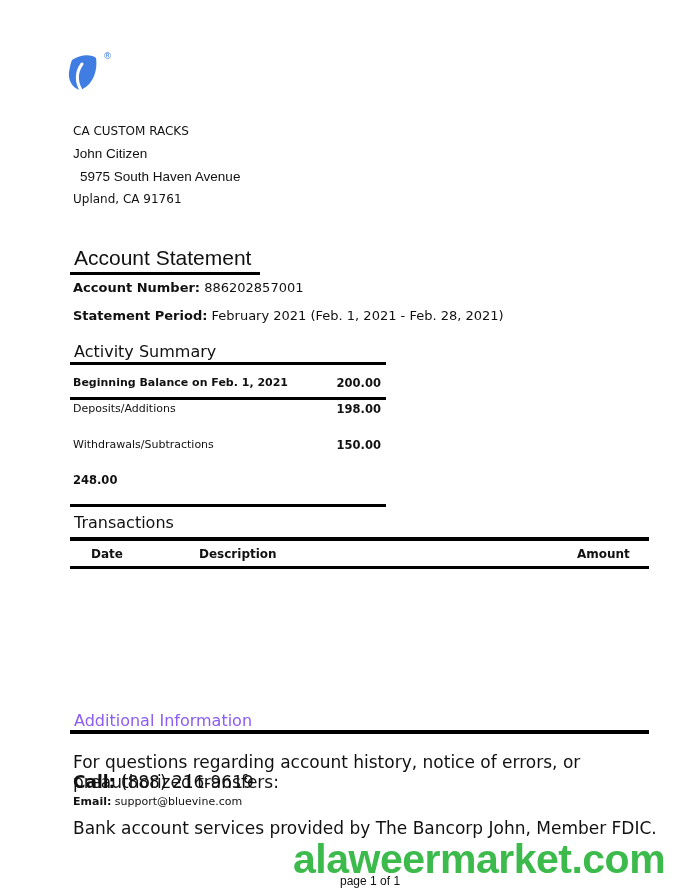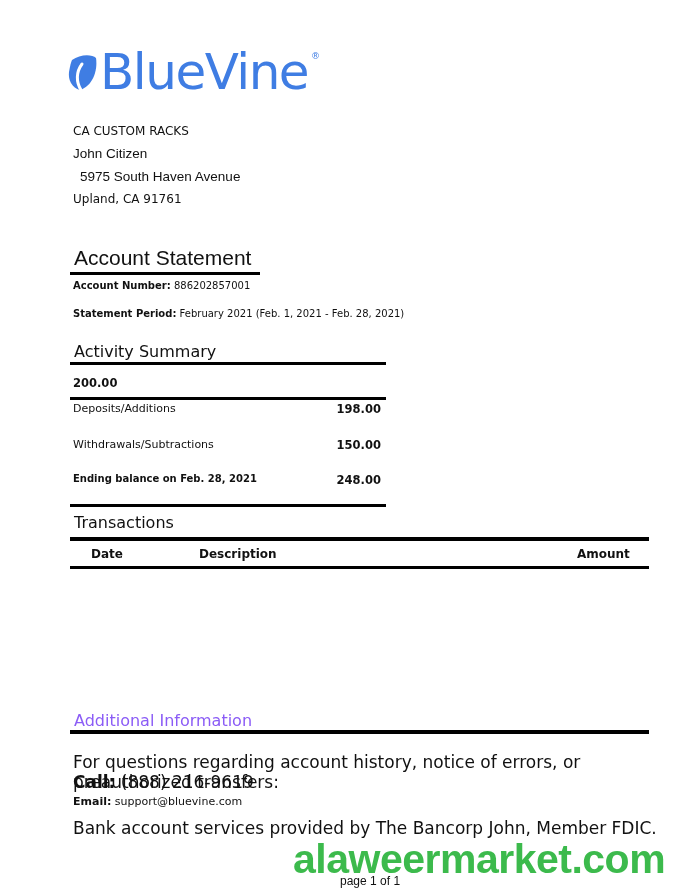--- a/index.html
+++ b/index.html
@@ -13,21 +13,21 @@
     .logo-reg { font-size: 9px; color: #3f7de3; position: relative; top: -16px; margin-left: 3px; }
 
     
     .addr { left: 73px; font-size: 12.5px; color: #111; }
     .addr.company { font-family: "DejaVu Sans", sans-serif; font-size: 12px; top: 124px; }
     .addr.line { font-family: "Liberation Sans", sans-serif; font-size: 13.5px; }
 
     
     .h-account { left: 74px; top: 246px; font-family: "Liberation Sans", sans-serif; font-size: 21px; color: #111; }
     .rule-account { left: 70px; top: 272px; width: 190px; height: 3px; background: #000; }
-    .meta { left: 73px; font-size: 10px; color: #111; }
+    .meta { left: 73px; font-size: 13px; color: #111; }
     .meta b { font-weight: bold; }
 
     
     .h-activity { left: 74px; top: 342px; font-size: 16px; color: #111; }
     .rule { background: #000; height: 3px; }
     .summary-row { left: 73px; width: 310px; display: flex; justify-content: space-between; font-size: 11px; }
     .summary-row .lbl.bold { font-weight: bold; }
     .summary-row .lbl.small-bold { font-weight: bold; font-size: 10px; }
     .summary-row .val { font-weight: bold; font-size: 11.5px; padding-right: 2px; }
 
@@ -45,21 +45,20 @@
     .page-num { left: 340px; top: 874px; font-family: "Liberation Sans", sans-serif; font-size: 12px; color: #111; }
   </style>
 </head>
 <body>
 
 <div class="abs logo">
   <svg class="logo-leaf" viewBox="0 0 30 44">
     <path d="M4 10 C12 4, 24 4, 28 8 C30 22, 24 36, 12 40 C4 38, 0 30, 1 22 C2 16, 3 12, 4 10 Z" fill="#3f7de3"></path>
     <path d="M13 40 C8 32, 8 22, 14 14" stroke="#ffffff" stroke-width="3" fill="none" stroke-linecap="round"></path>
   </svg>
-  <span class="logo-text">BlueVine</span>
   <span class="logo-reg">®</span>
 </div>
 
 <div class="abs addr company">CA CUSTOM RACKS</div>
 <div class="abs addr line" style="top:146px;">John Citizen</div>
 <div class="abs addr line" style="top:169px;margin-left:7px;">5975 South Haven Avenue</div>
 <div class="abs addr company" style="top:192px;">Upland, CA 91761</div>
 
 <div class="abs h-account">Account Statement</div>
 <div class="abs rule-account"></div>
@@ -69,36 +68,36 @@
 </div>
 <div class="abs meta" style="top:308px;">
   <b>Statement Period:</b>
   <span>February 2021 (Feb. 1, 2021 - Feb. 28, 2021)</span>
 </div>
 
 <div class="abs h-activity">Activity Summary</div>
 <div class="abs rule" style="left:70px; top:362px; width:316px;"></div>
 
 <div class="abs summary-row" style="top:376px;">
+  <span class="lbl bold">Beginning Balance on Feb. 1, 2021</span>
   <span class="val">200.00</span>
 </div>
 <div class="abs rule" style="left:70px; top:397px; width:316px;"></div>
 
 <div class="abs summary-row" style="top:402px;">
   <span class="lbl">Deposits/Additions</span>
   <span class="val">198.00</span>
 </div>
 
 <div class="abs summary-row" style="top:438px;gap:9px;">
   <span class="lbl">Withdrawals/Subtractions</span>
   <span class="val">150.00</span>
 </div>
 
 <div class="abs summary-row" style="top:473px;">
-  <span class="lbl small-bold">Ending balance on Feb. 28, 2021</span>
   <span class="val">248.00</span>
 </div>
 <div class="abs rule" style="left:70px; top:504px; width:316px;"></div>
 
 <div class="abs h-trans">Transactions</div>
 <div class="abs rule" style="left:70px; top:537px; width:579px; height:4px;"></div>
 <div class="abs th" style="left:91px;">Date</div>
 <div class="abs th" style="left:199px;">Description</div>
 <div class="abs th" style="left:577px;">Amount</div>
 <div class="abs rule" style="left:70px; top:566px; width:579px;"></div>

